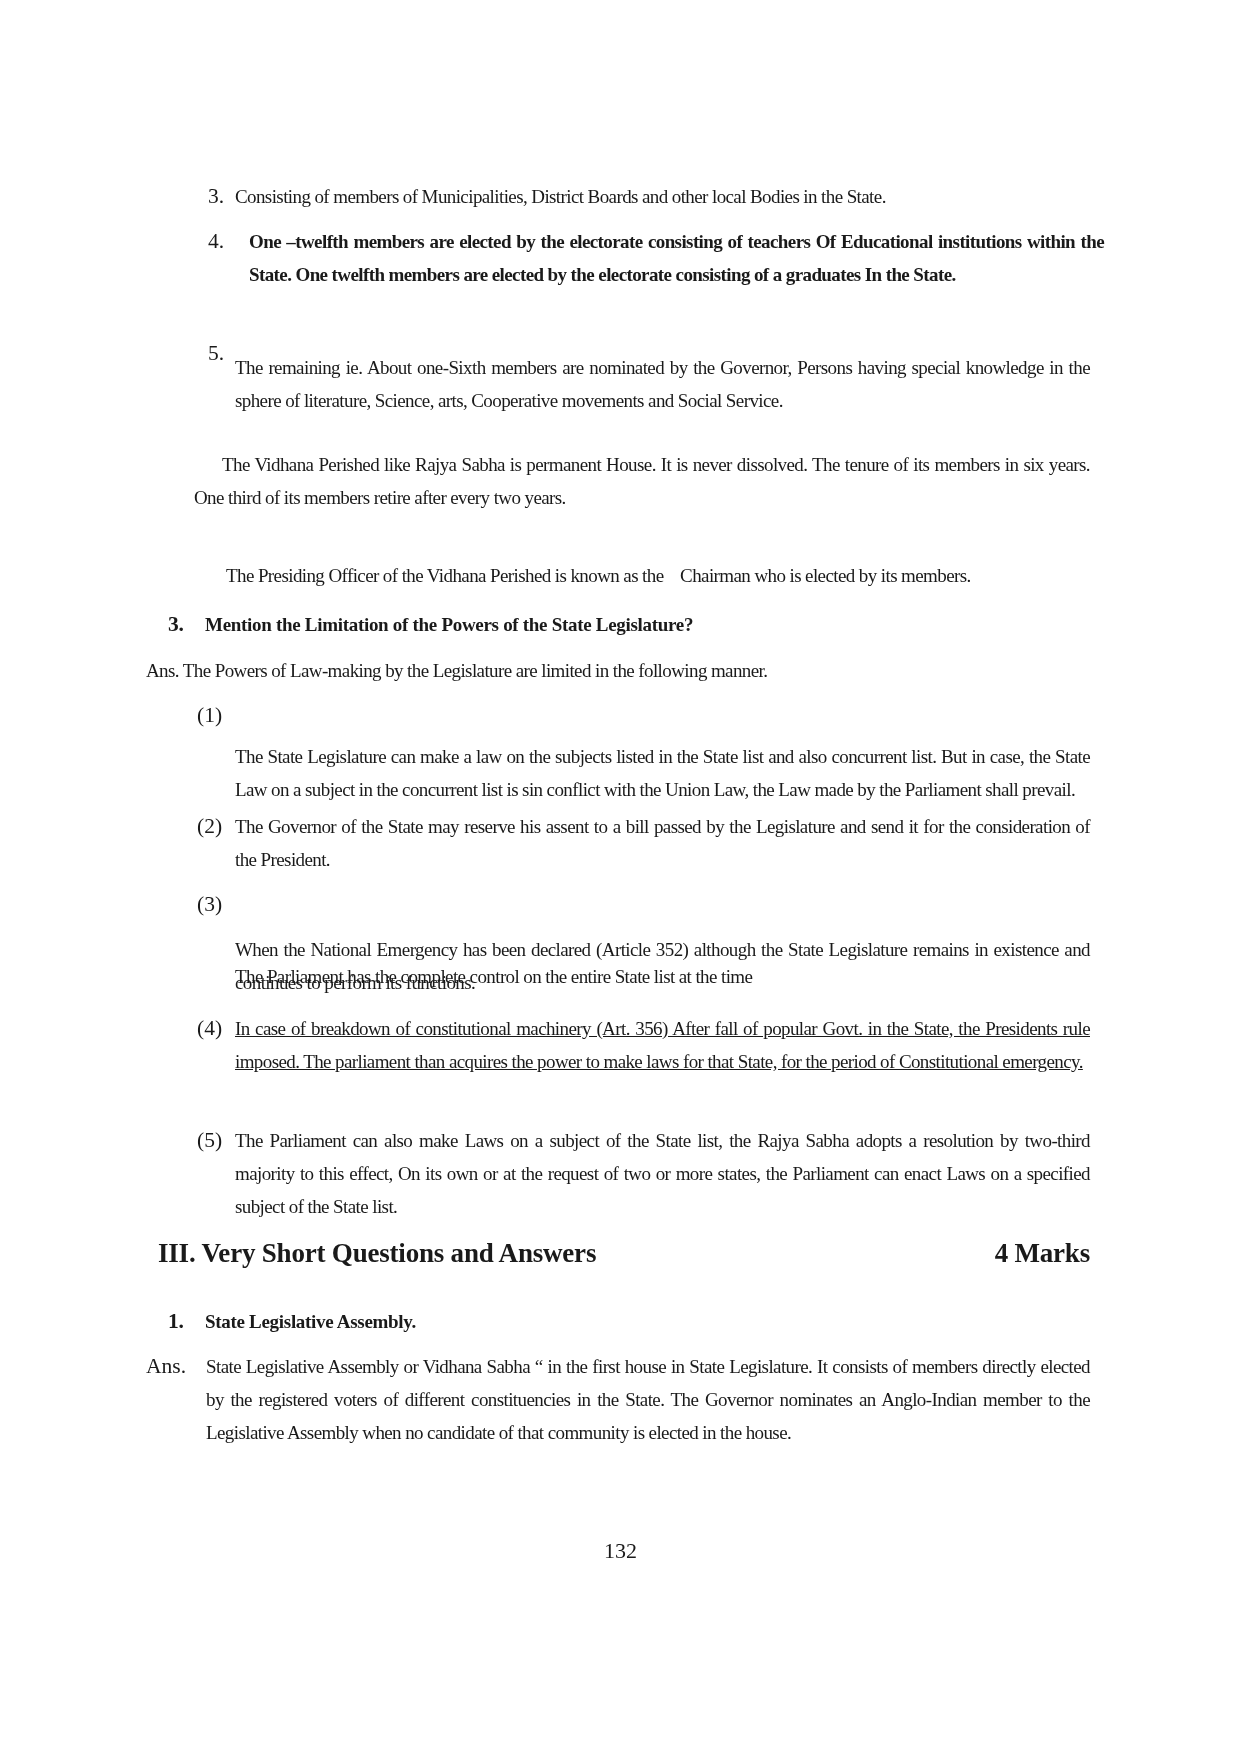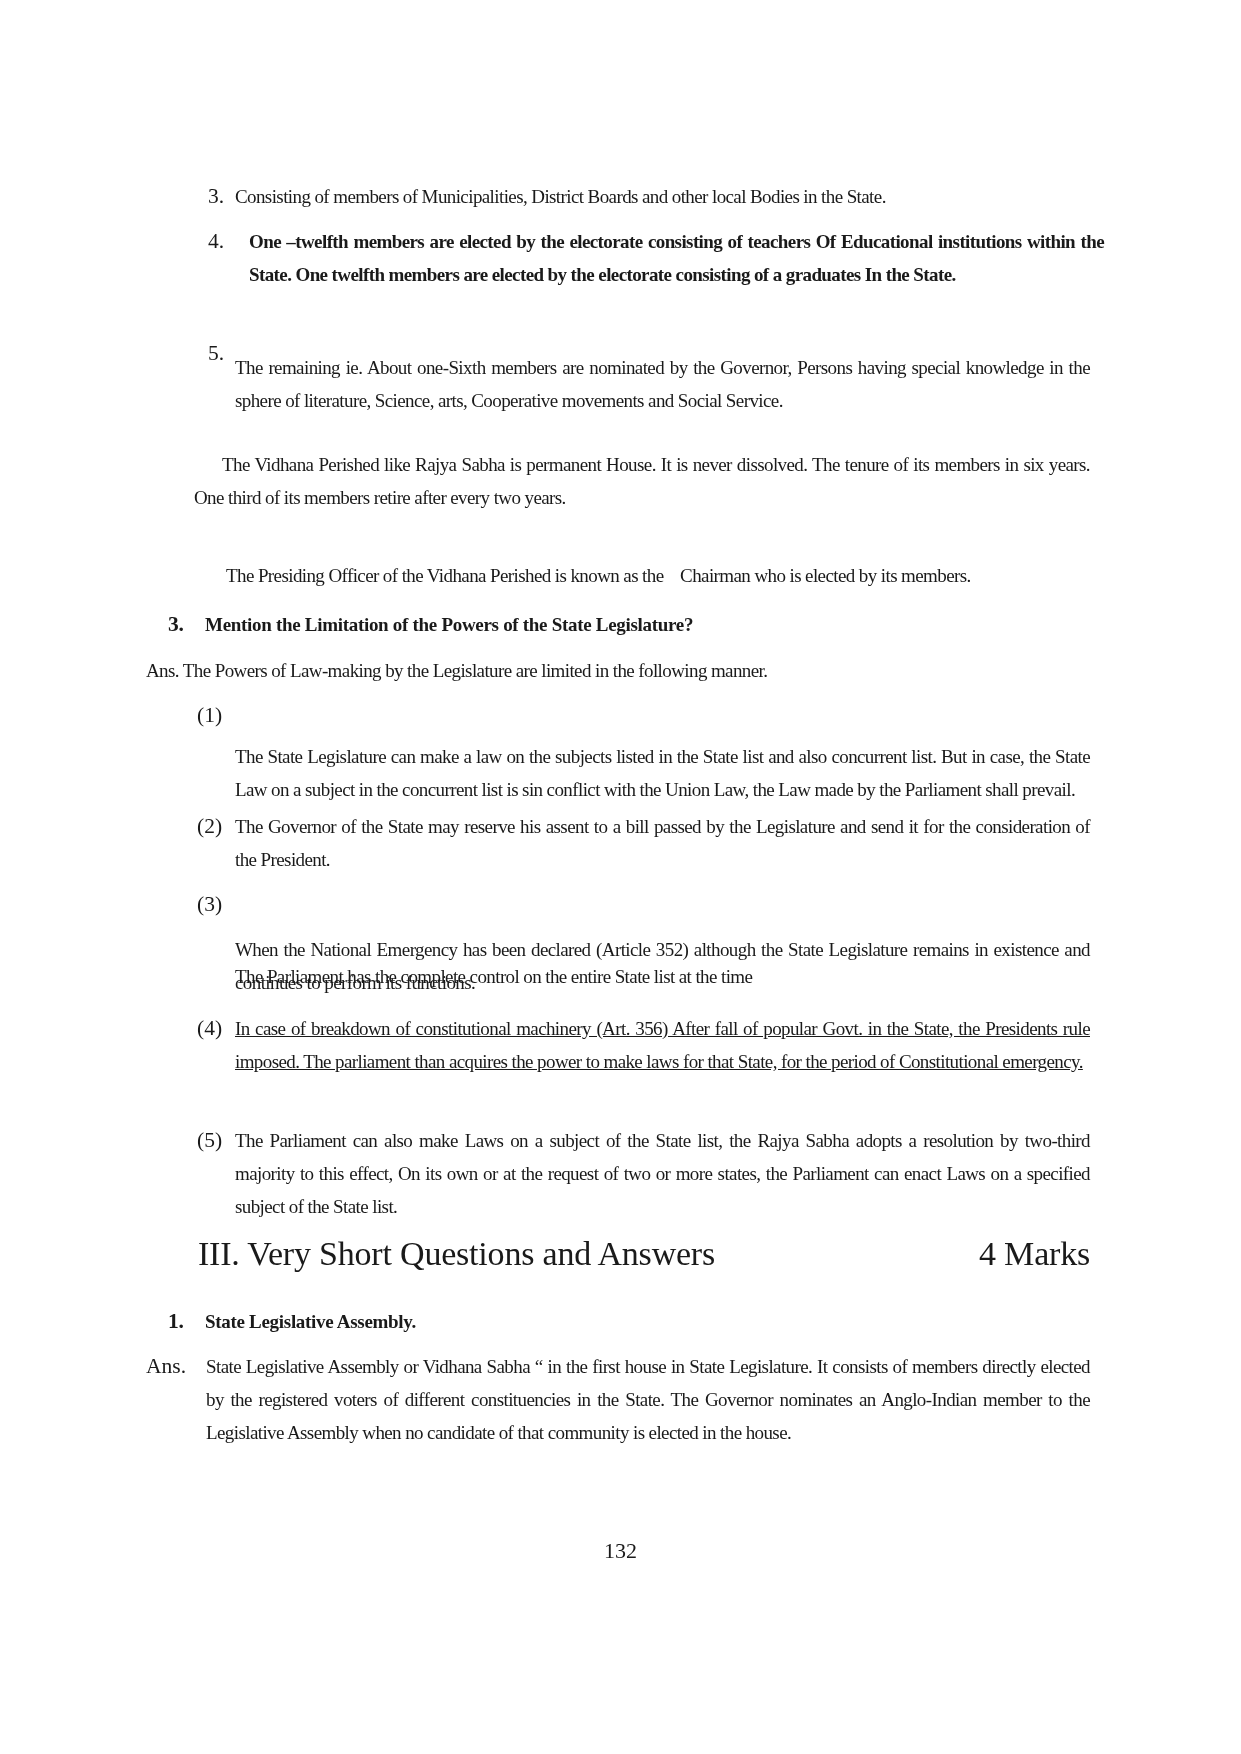--- a/index.html
+++ b/index.html
@@ -12,21 +12,21 @@
     .txt {
       position: absolute;
       font-size: 19px;
       line-height: 33px;
       letter-spacing: -0.6px;
       white-space: nowrap;
     }
     .num { position: absolute; font-size: 21.5px; line-height: 33px; }
     .body { text-align: justify; white-space: normal; text-align-last: left; }
     .bold { font-weight: bold; letter-spacing: -0.3px; }
-    .h2 { font-size: 34px; font-weight: normal; letter-spacing: -0.2px; margin-left: 40px; }
+    .h2 { font-size: 27px; font-weight: bold; letter-spacing: -0.2px; }
     .pageno { position: absolute; left: 0; width: 1241px; text-align: center; font-size: 22px; top: 1538px; }
   </style>
 </head>
 <body>
 
 <div class="page">
 
   <span class="num" style="left:208px; top:180px;">3.</span>
   <div class="txt body" style="left:235px; top:180px; width:855px;">Consisting of members of Municipalities, District Boards and other local Bodies in the State.</div>
 

